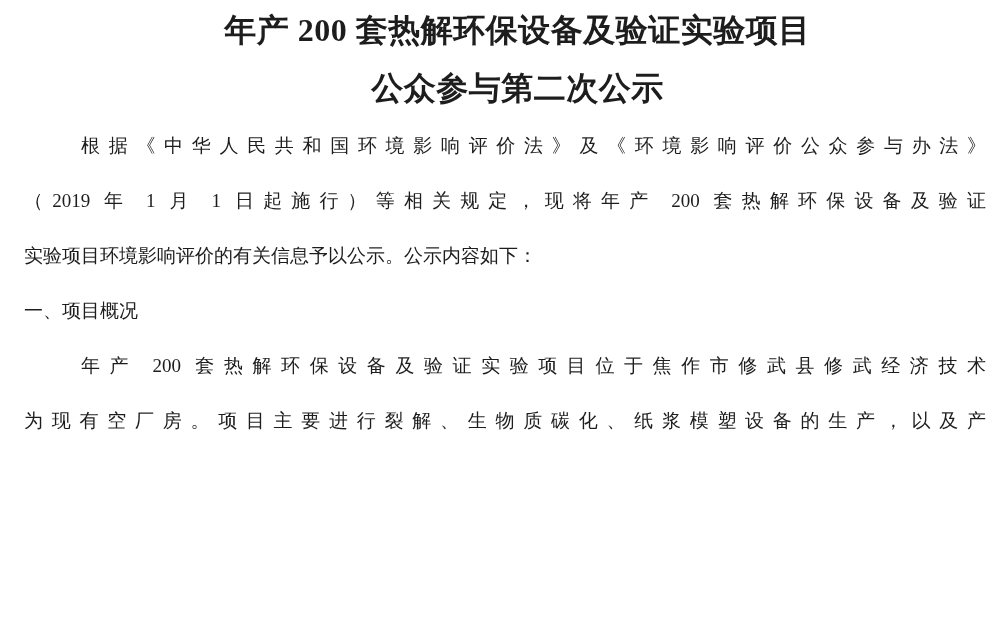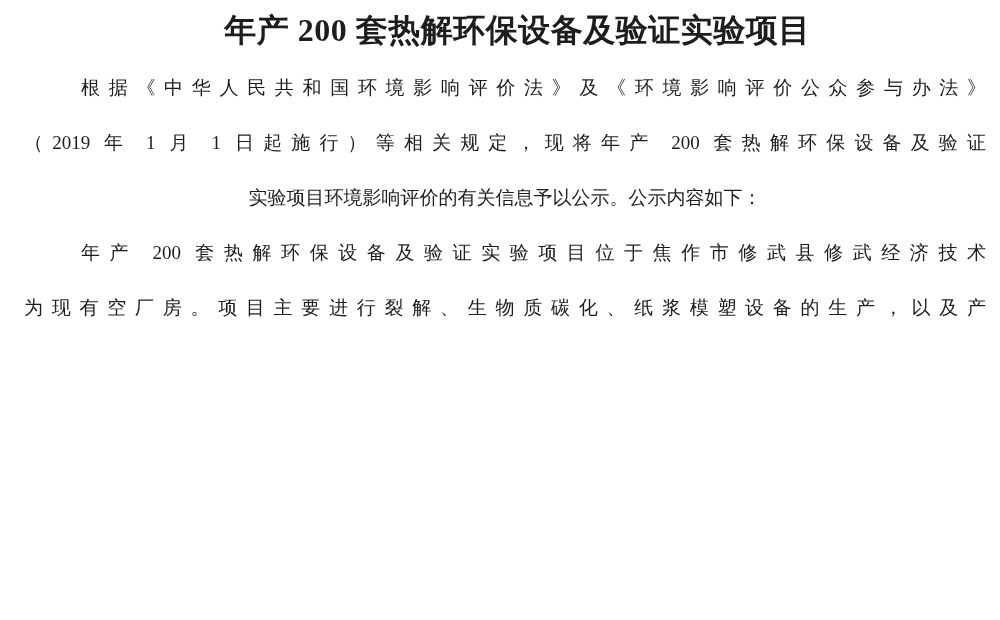--- a/index.html
+++ b/index.html
@@ -22,43 +22,45 @@
     white-space: nowrap;
   }
   .body-block {
     margin: 1px 14px 0 24px;
     font-size: 19px;
   }
   .line {
     height: 55px;
     line-height: 55px;
     overflow: hidden;
-    text-align: center;
+    text-align: left;
     word-break: break-all;
   }
   .jf {
     text-align: justify;
     text-align-last: justify;
   }
   .indent { text-indent: 57px; }
 </style>
 </head>
 <body>
 
 <div class="page">
 
   <div class="title-block">
     <div class="title-line">年产 200 套热解环保设备及验证实验项目</div>
+    <div class="title-line">公众参与第二次公示</div>
   </div>
 
   <div class="body-block">
 
     <div class="line jf indent">根据《中华人民共和国环境影响评价法》及《环境影响评价公众参与办法》</div>
     <div class="line jf">（2019 年 1 月 1 日起施行）等相关规定，现将年产 200 套热解环保设备及验证</div>
     <div class="line">实验项目环境影响评价的有关信息予以公示。公示内容如下：</div>
 
+    <div class="line">一、项目概况</div>
 
     <div class="line jf indent">年产 200 套热解环保设备及验证实验项目位于焦作市修武县修武经济技术</div>
     <div class="line jf">为现有空厂房。项目主要进行裂解、生物质碳化、纸浆模塑设备的生产，以及产</div>
 
   </div>
 
 </div>
 
 </body></html>

